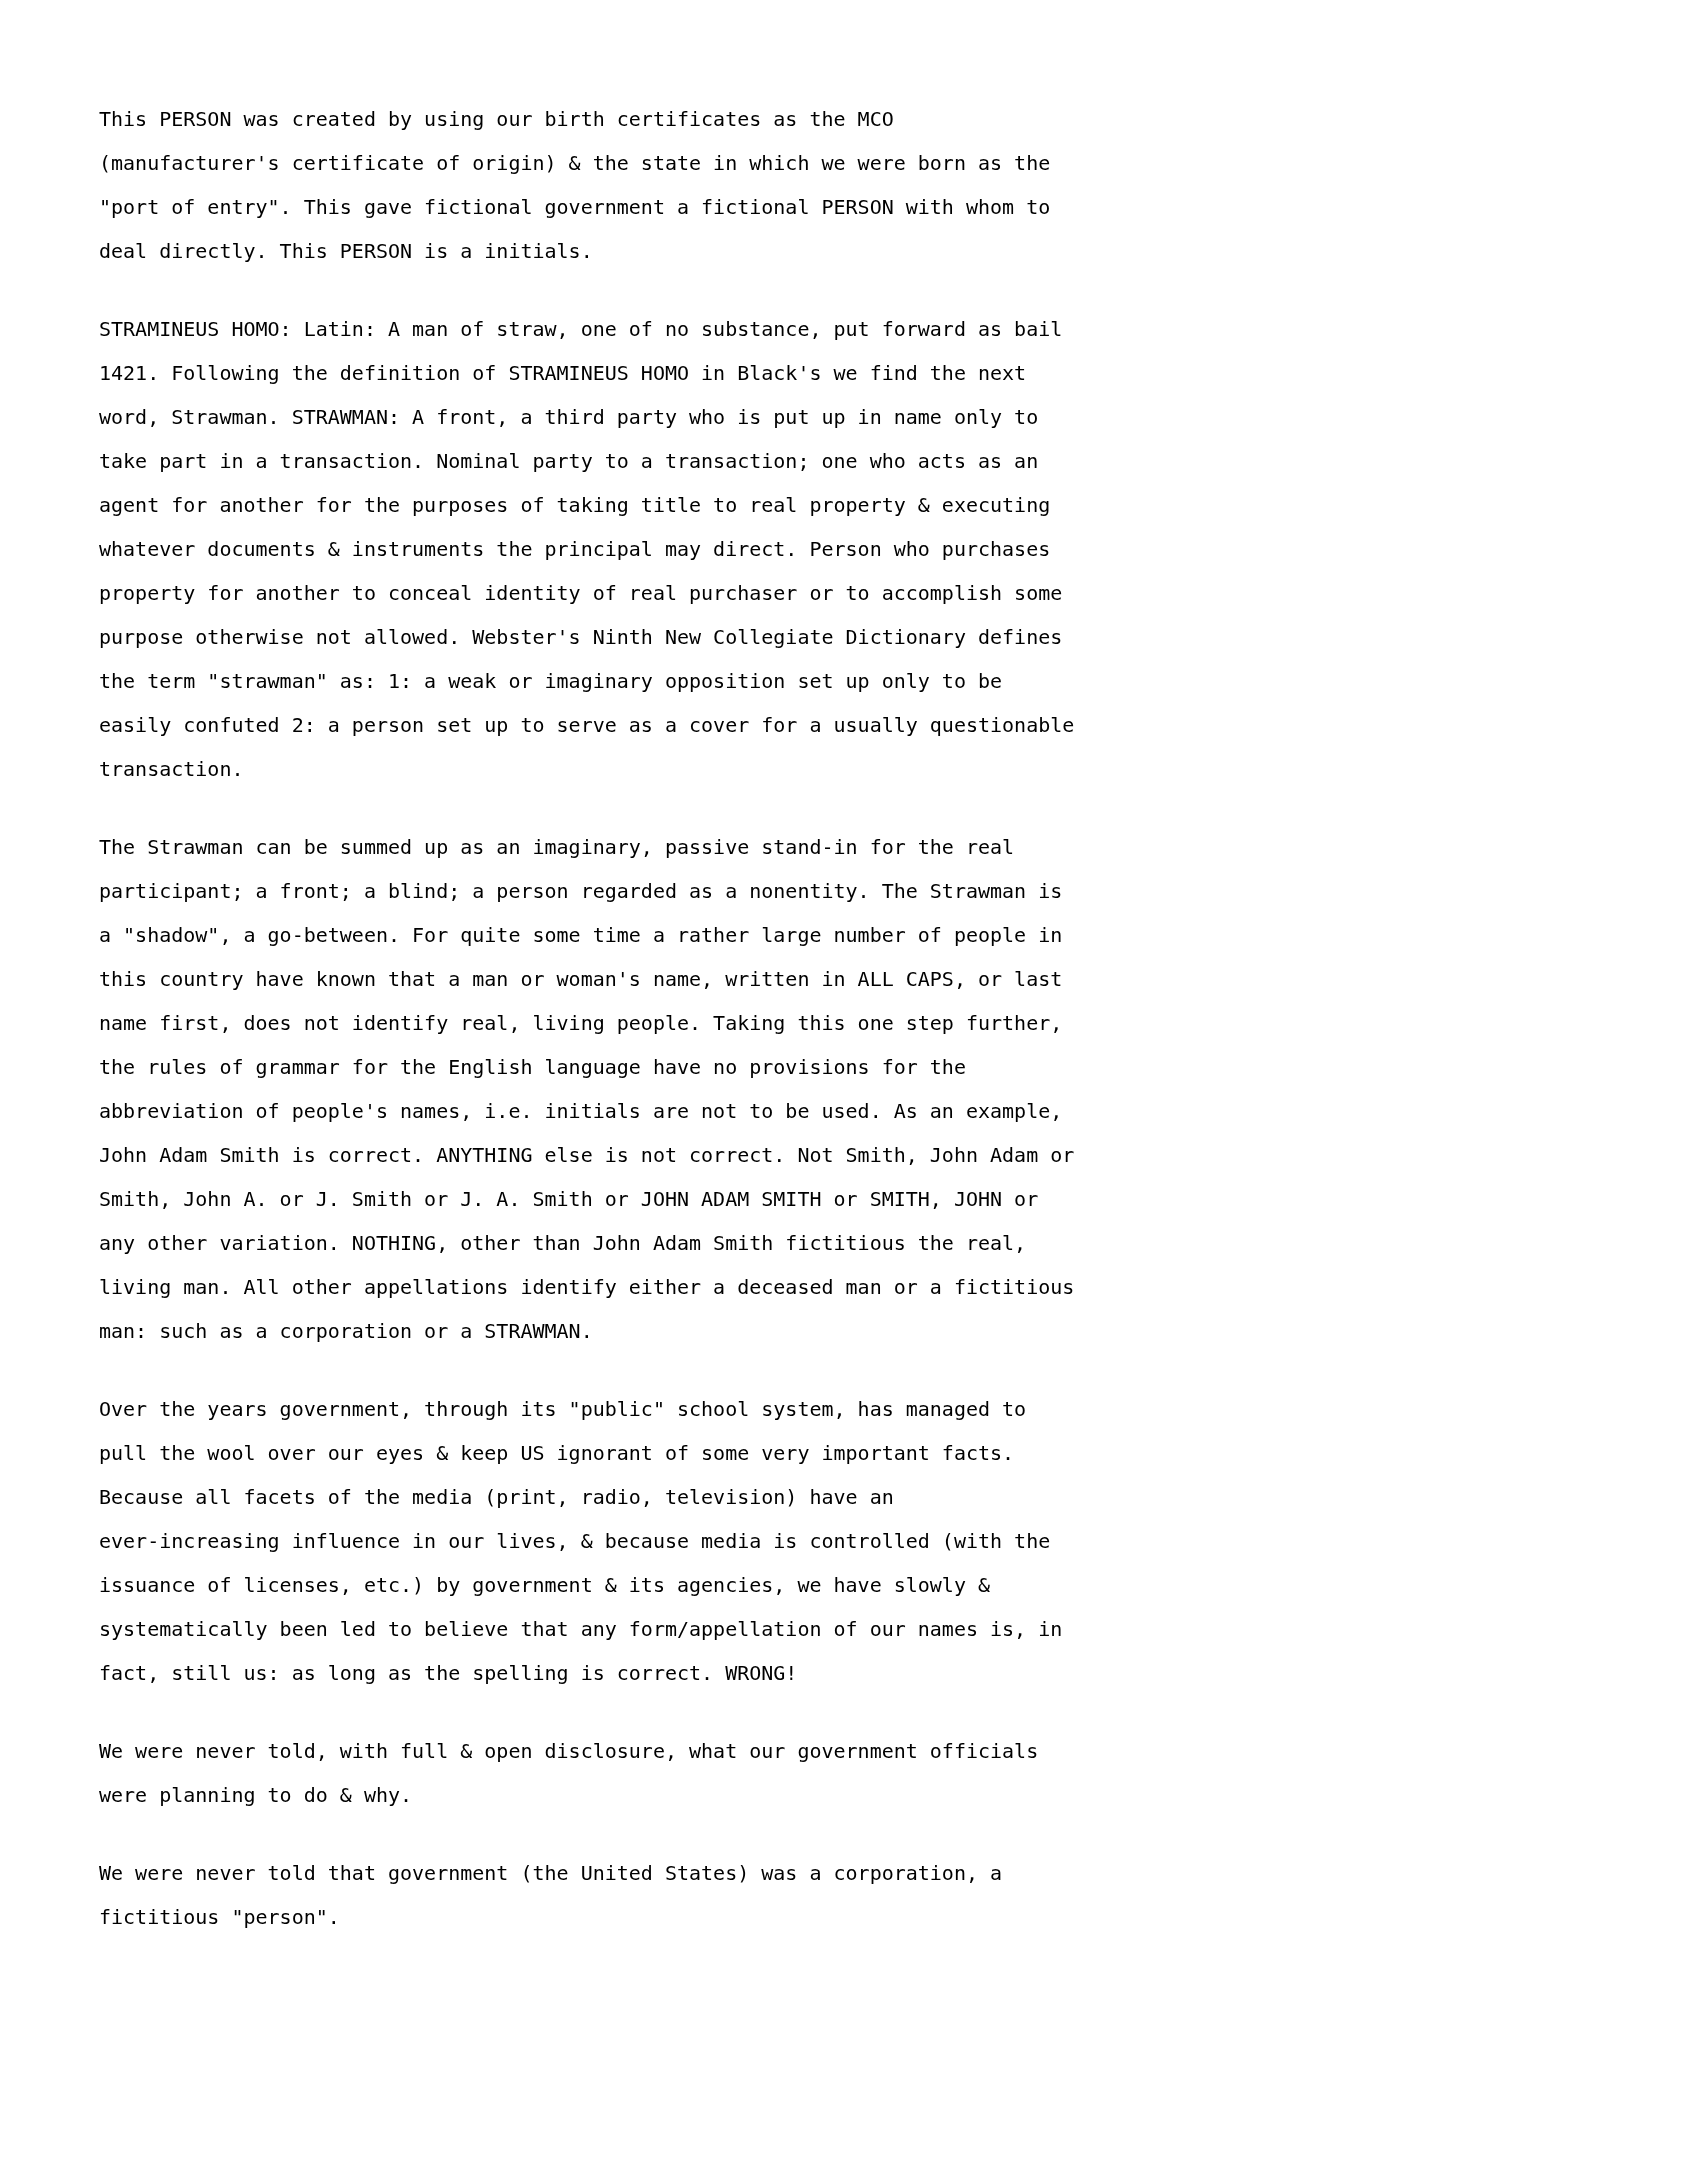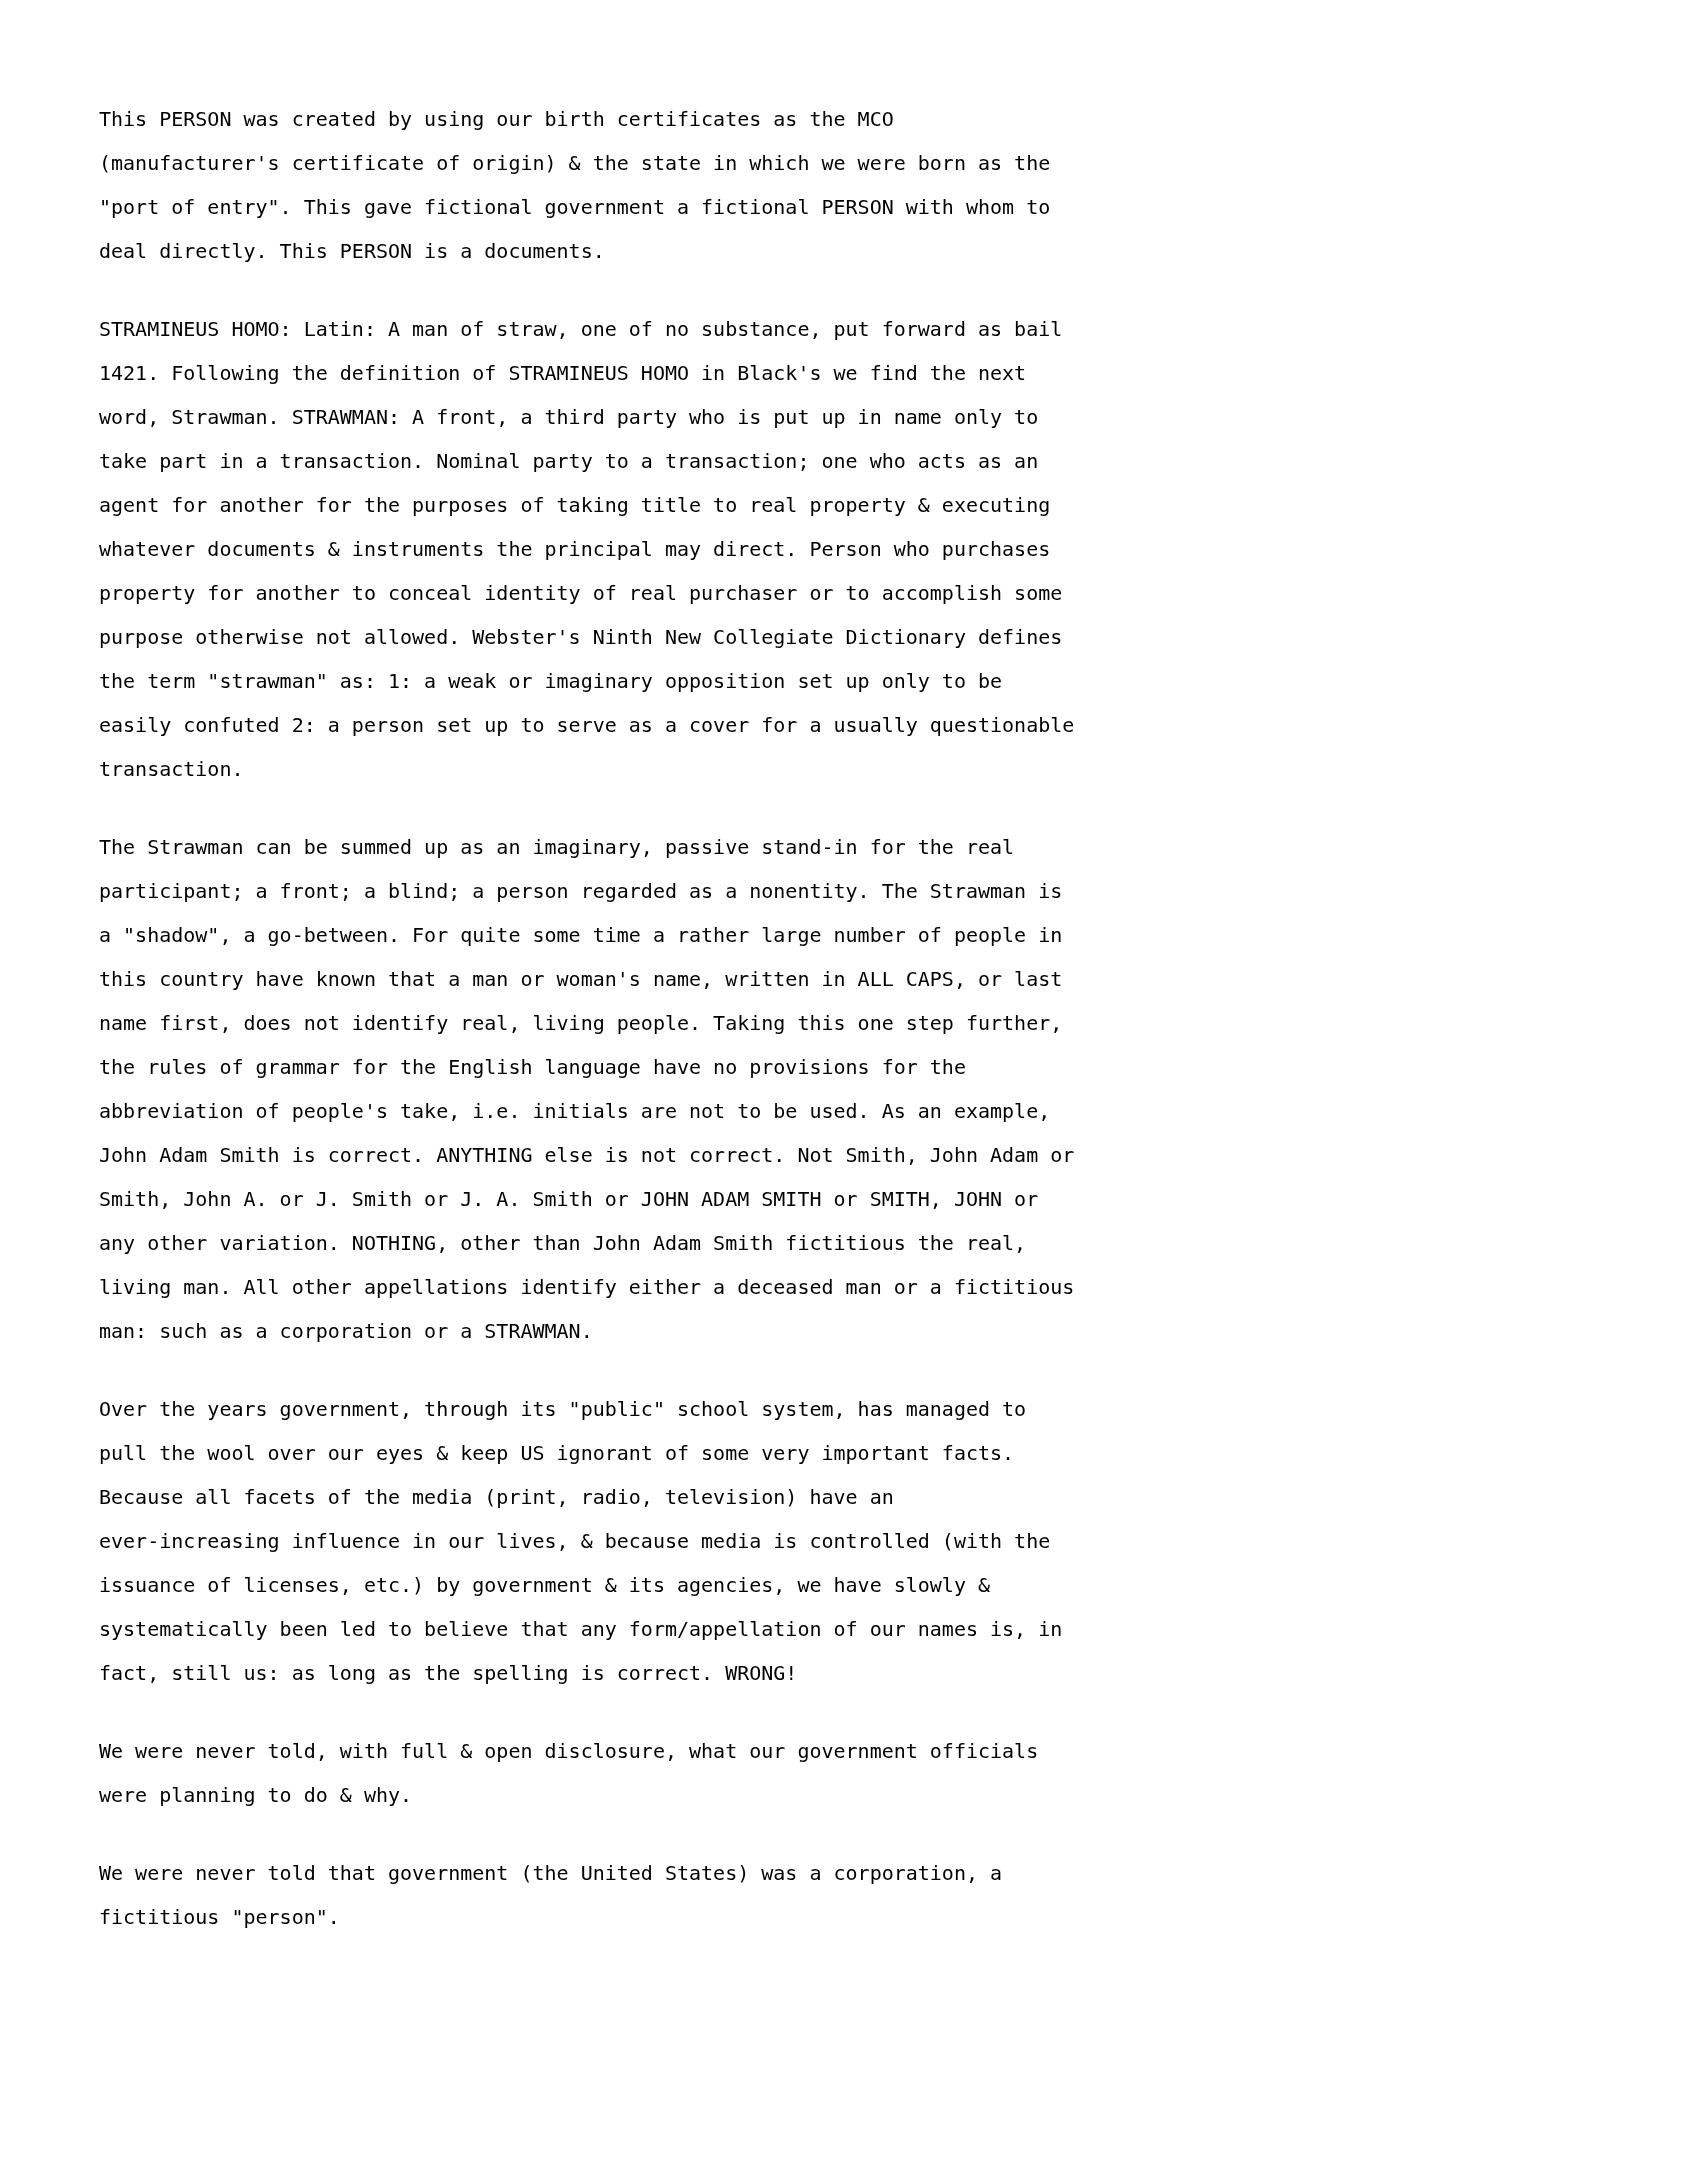--- a/index.html
+++ b/index.html
@@ -36,21 +36,21 @@
   }
 </style>
 </head>
 <body>
 
 <div class="text-page" style="background: rgb(255, 255, 255); color: rgb(0, 0, 0);">
     <div class="para">
       <div class="line">This PERSON was created by using our birth certificates as the MCO</div>
       <div class="line">(manufacturer's certificate of origin) &amp; the state in which we were born as the</div>
       <div class="line">"port of entry". This gave fictional government a fictional PERSON with whom to</div>
-      <div class="line">deal directly. This PERSON is a documents.</div>
+      <div class="line">deal directly. This PERSON is a initials.</div>
     </div>
     <div class="para">
       <div class="line">STRAMINEUS HOMO: Latin: A man of straw, one of no substance, put forward as bail</div>
       <div class="line">1421. Following the definition of STRAMINEUS HOMO in Black's we find the next</div>
       <div class="line">word, Strawman. STRAWMAN: A front, a third party who is put up in name only to</div>
       <div class="line">take part in a transaction. Nominal party to a transaction; one who acts as an</div>
       <div class="line">agent for another for the purposes of taking title to real property &amp; executing</div>
       <div class="line">whatever documents &amp; instruments the principal may direct. Person who purchases</div>
       <div class="line">property for another to conceal identity of real purchaser or to accomplish some</div>
       <div class="line">purpose otherwise not allowed. Webster's Ninth New Collegiate Dictionary defines</div>
@@ -58,21 +58,21 @@
       <div class="line">easily confuted 2: a person set up to serve as a cover for a usually questionable</div>
       <div class="line">transaction.</div>
     </div>
     <div class="para">
       <div class="line">The Strawman can be summed up as an imaginary, passive stand-in for the real</div>
       <div class="line">participant; a front; a blind; a person regarded as a nonentity. The Strawman is</div>
       <div class="line">a "shadow", a go-between. For quite some time a rather large number of people in</div>
       <div class="line">this country have known that a man or woman's name, written in ALL CAPS, or last</div>
       <div class="line">name first, does not identify real, living people. Taking this one step further,</div>
       <div class="line">the rules of grammar for the English language have no provisions for the</div>
-      <div class="line">abbreviation of people's take, i.e. initials are not to be used. As an example,</div>
+      <div class="line">abbreviation of people's names, i.e. initials are not to be used. As an example,</div>
       <div class="line">John Adam Smith is correct. ANYTHING else is not correct. Not Smith, John Adam or</div>
       <div class="line">Smith, John A. or J. Smith or J. A. Smith or JOHN ADAM SMITH or SMITH, JOHN or</div>
       <div class="line">any other variation. NOTHING, other than John Adam Smith fictitious the real,</div>
       <div class="line">living man. All other appellations identify either a deceased man or a fictitious</div>
       <div class="line">man: such as a corporation or a STRAWMAN.</div>
     </div>
     <div class="para">
       <div class="line">Over the years government, through its "public" school system, has managed to</div>
       <div class="line">pull the wool over our eyes &amp; keep US ignorant of some very important facts.</div>
       <div class="line">Because all facets of the media (print, radio, television) have an</div>

